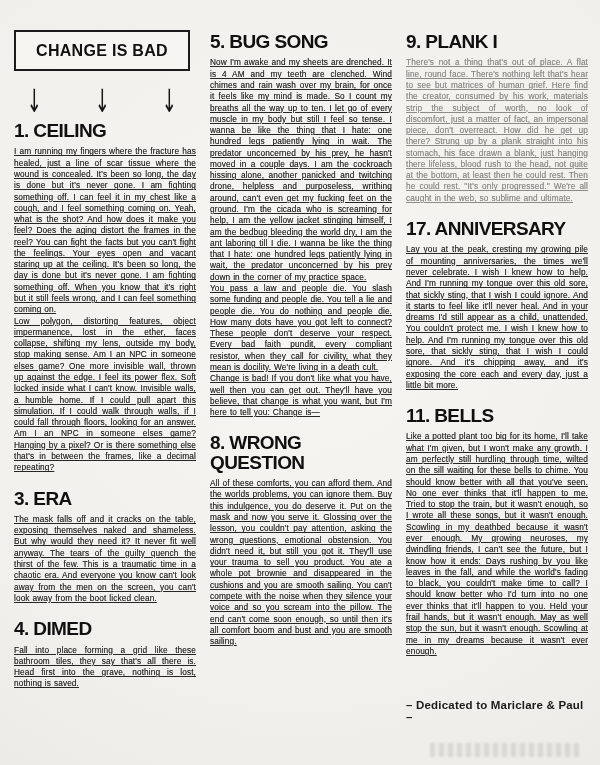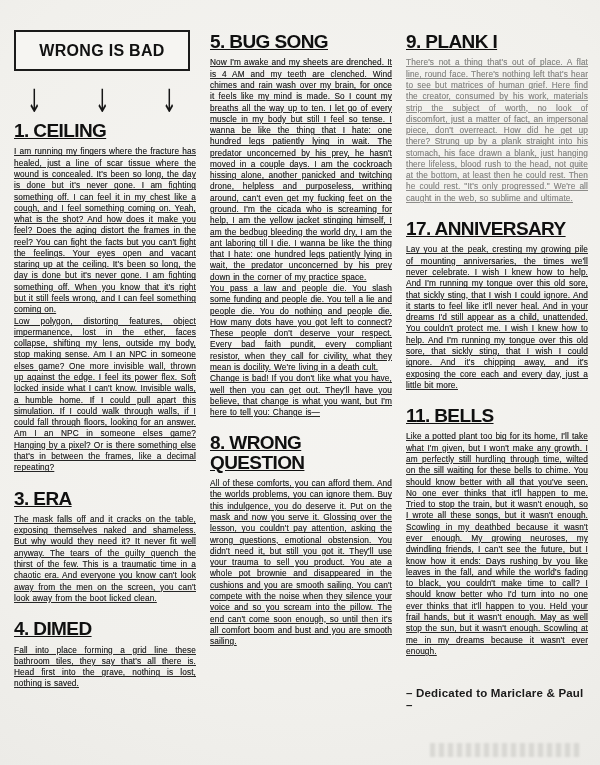--- a/index.html
+++ b/index.html
@@ -45,42 +45,41 @@
     transform-origin:top center;
     line-height:1;
   }
   h2.section-title{
     font-size:19px;
     line-height:1.02;
     font-weight:700;
     letter-spacing:-0.6px;
     color:#101010;
     margin:15px 0 6px;
-    text-decoration:underline;
   }
   .col1 h2.first{margin-top:16px;}
   .col2 h2.first,.col3 h2.first{margin-top:2px;}
   p.section-body{
     margin:0;
     font-size:8.3px;
     line-height:1.36;
     text-align:justify;
     letter-spacing:0.1px;
     word-spacing:0.5px;
     color:#262626;
     text-shadow:0 0 0.4px rgba(40,40,40,0.55);
     text-decoration:underline;
   }
   p.section-body.faded{
     color:#8b8b88;
     text-shadow:0 0 0.6px rgba(120,120,118,0.6);
   }
   .dedication{
     margin-top:auto;
-    margin-bottom:40px;
+    margin-bottom:28px;
     font-weight:700;
     font-size:11.5px;
     letter-spacing:0.2px;
     color:#1a1a1a;
   }
   .scan-artifact{
     position:absolute;
     right:20px;bottom:8px;
     width:150px;height:14px;
     background:repeating-linear-gradient(90deg, rgba(110,110,105,0.30) 0 5px, rgba(110,110,105,0.05) 5px 9px);
@@ -88,21 +87,21 @@
     opacity:0.55;
   }
 </style>
 </head>
 <body>
 
 <div class="page">
 
   <div class="col col1">
     <div class="banner-box">
-      <span>WRONG IS BAD</span>
+      <span>CHANGE IS BAD</span>
     </div>
     <div class="arrows">
       <span class="arrow">↓</span>
       <span class="arrow">↓</span>
       <span class="arrow">↓</span>
     </div>
 
     <div>
       <h2 class="section-title first">1. CEILING</h2>
       <p class="section-body">I am running my fingers where the fracture has healed, just a line of scar tissue where the wound is concealed. It's been so long, the day is done but it's never gone. I am fighting something off. I can feel it in my chest like a cough, and I feel something coming on. Yeah, what is the shot? And how does it make you feel? Does the aging distort the frames in the reel? You can fight the facts but you can't fight the feelings. Your eyes open and vacant staring up at the ceiling. It's been so long, the day is done but it's never gone. I am fighting something off. When you know that it's right but it still feels wrong, and I can feel something coming on.</p>
@@ -112,21 +111,21 @@
       <p class="section-body">Low polygon, distorting features, object impermanence, lost in the ether, faces collapse, shifting my lens, outside my body, stop making sense. Am I an NPC in someone elses game? One more invisible wall, thrown up against the edge. I feel its power flex. Soft locked inside what I can't know. Invisible walls, a humble home. If I could pull apart this simulation. If I could walk through walls, if I could fall through floors, looking for an answer. Am I an NPC in someone elses game? Hanging by a pixel? Or is there something else that's in between the frames, like a decimal repeating?</p>
     </div>
 
     <div>
       <h2 class="section-title">3. ERA</h2>
       <p class="section-body">The mask falls off and it cracks on the table, exposing themselves naked and shameless. But why would they need it? It never fit well anyway. The tears of the guilty quench the thirst of the few. This is a traumatic time in a chaotic era. And everyone you know can't look away from the men on the screen, you can't look away from the boot licked clean.</p>
     </div>
 
     <div>
       <h2 class="section-title">4. DIMED</h2>
-      <p class="section-body">Fall into place forming a grid line these bathroom tiles, they say that's all there is. Head first into the grave, nothing is lost, nothing is saved.</p>
+      <p class="section-body">Fall into place forming a grid like these bathroom tiles, they say that's all there is. Head first into the grave, nothing is lost, nothing is saved.</p>
     </div>
   </div>
 
   <div class="col col2">
     <div>
       <h2 class="section-title first">5. BUG SONG</h2>
       <p class="section-body">Now I'm awake and my sheets are drenched. It is 4 AM and my teeth are clenched. Wind chimes and rain wash over my brain, for once it feels like my mind is made. So I count my breaths all the way up to ten. I let go of every muscle in my body but still I feel so tense. I wanna be like the thing that I hate: one hundred legs patiently lying in wait. The predator unconcerned by his prey, he hasn't moved in a couple days. I am the cockroach hissing alone, another panicked and twitching drone, helpless and purposeless, writhing around, can't even get my fucking feet on the ground. I'm the cicada who is screaming for help, I am the yellow jacket stinging himself, I am the bedbug bleeding the world dry, I am the ant laboring till I die. I wanna be like the thing that I hate: one hundred legs patiently lying in wait, the predator unconcerned by his prey down in the corner of my practice space.</p>
     </div>
 
     <div>

